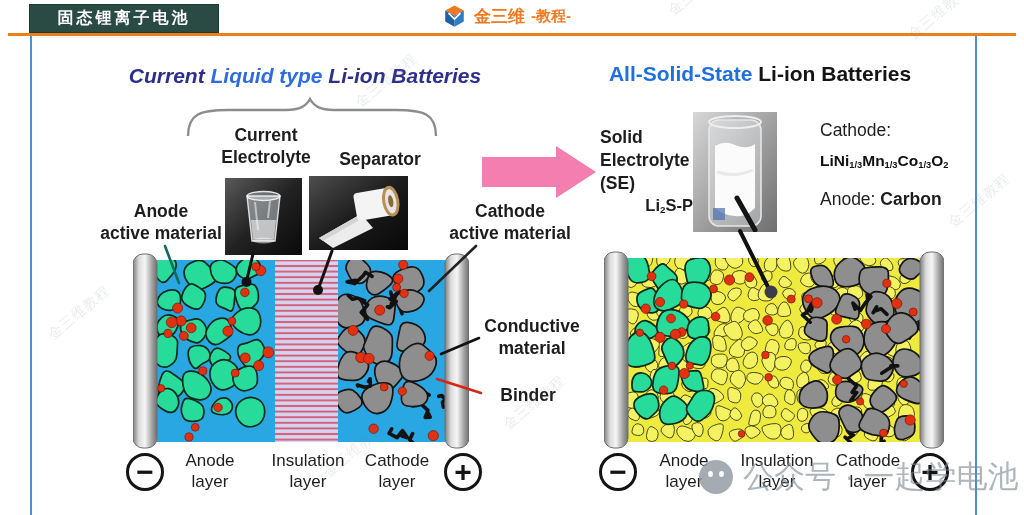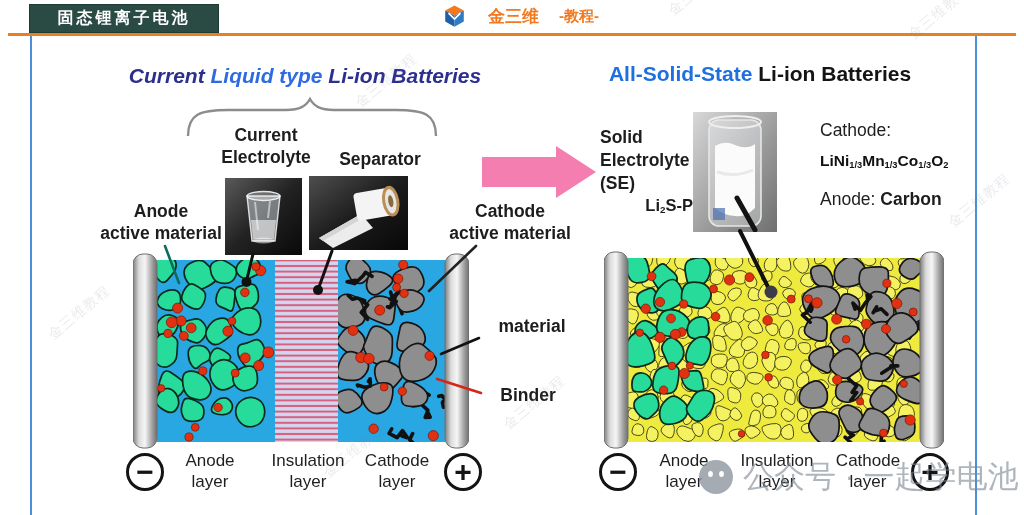--- a/index.html
+++ b/index.html
@@ -3,21 +3,21 @@
 <meta charset="utf-8">
 <style>
   html,body{margin:0;padding:0;background:#ffffff;}
   .stage{position:relative;width:1024px;height:515px;background:#ffffff;overflow:hidden;
          font-family:"Liberation Sans",sans-serif;color:#1d1d1d;}
   .abs{position:absolute;}
   
   .title-box{left:30px;top:5px;width:188px;height:27px;background:#2A4A44;color:#fff;
     display:flex;align-items:center;justify-content:center;font-size:16px;font-weight:700;
     letter-spacing:3px;box-shadow:0 0 0 1px #1d3a34;}
-  .brand{left:441px;top:3px;display:flex;align-items:center;gap:20px;}
+  .brand{left:441px;top:3px;display:flex;align-items:center;gap:6px;}
   .brand-name{font-size:17px;font-weight:700;color:#F2791F;}
   .brand-suffix{font-size:15px;font-weight:700;color:#F2791F;}
   
   .frame-top{left:8px;top:33px;width:1008px;height:3px;background:#E8801E;}
   .frame-left{left:30px;top:36px;width:2px;height:479px;background:#4A90D8;}
   .frame-right{left:975px;top:36px;width:2px;height:479px;background:#4A90D8;}
   
   .l-title{left:75px;top:64px;width:460px;text-align:center;font-size:21px;font-weight:700;font-style:italic;}
   .r-title{left:565px;top:62px;width:390px;text-align:center;font-size:21px;font-weight:700;}
   .c-navy{color:#2D2F8E;} .c-blue{color:#2E6BE0;} .c-blue2{color:#1E6FE0;} .c-black{color:#141414;}
@@ -79,20 +79,21 @@
   </div>
   <div class="lbl" style="left:96px;top:200px;width:130px;">
     <div>Anode</div>
     <div>active material</div>
   </div>
   <div class="lbl" style="left:440px;top:200px;width:140px;">
     <div>Cathode</div>
     <div>active material</div>
   </div>
   <div class="lbl" style="left:472px;top:315px;width:120px;">
+    <div>Conductive</div>
     <div>material</div>
   </div>
   <div class="lbl" style="left:478px;top:384px;width:100px;">
     <div>Binder</div>
   </div>
 
   <div class="lbl lbl-left" style="left:600px;top:126px;width:115px;line-height:1.32;">
     <div>Solid</div>
     <div>Electrolyte</div>
     <div>(SE)</div>

